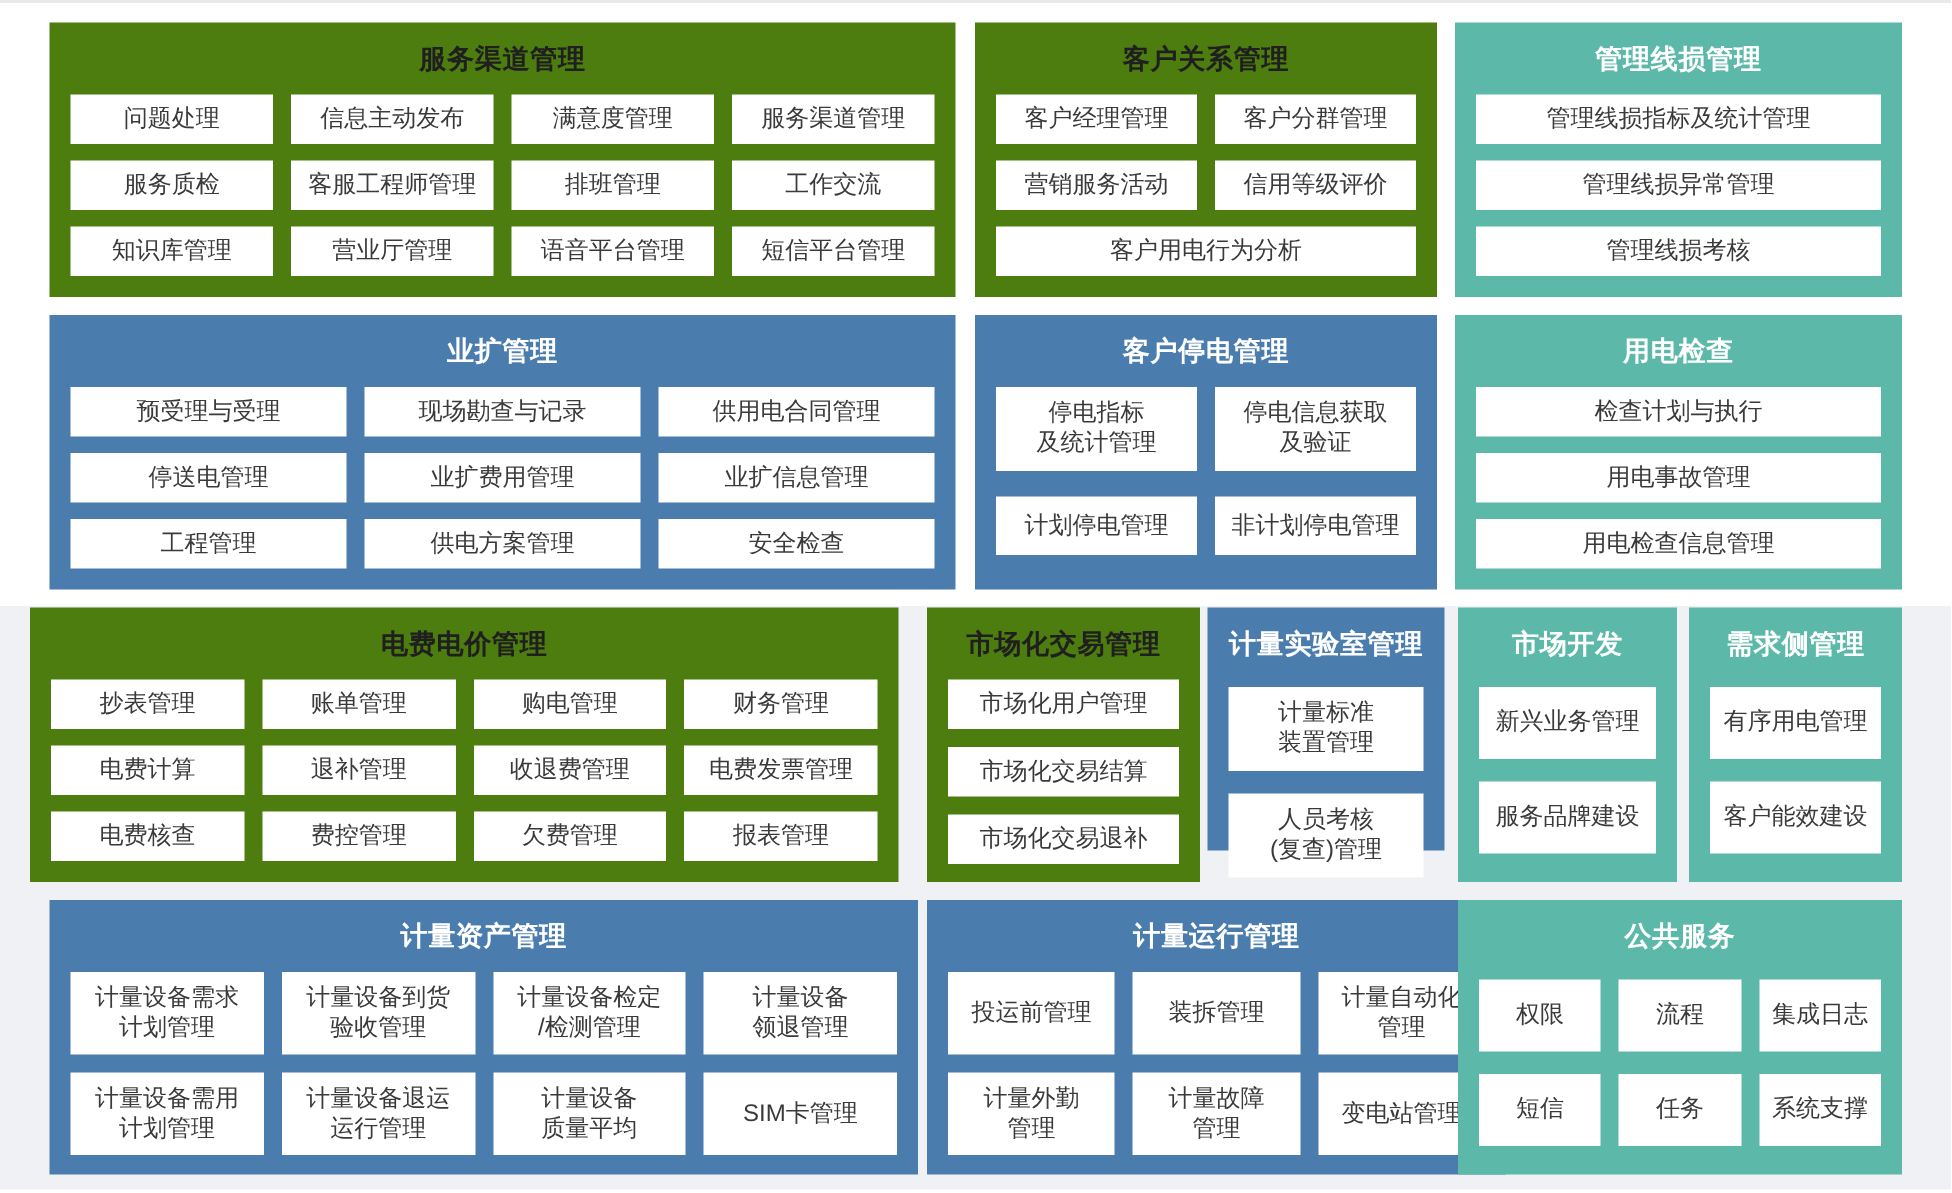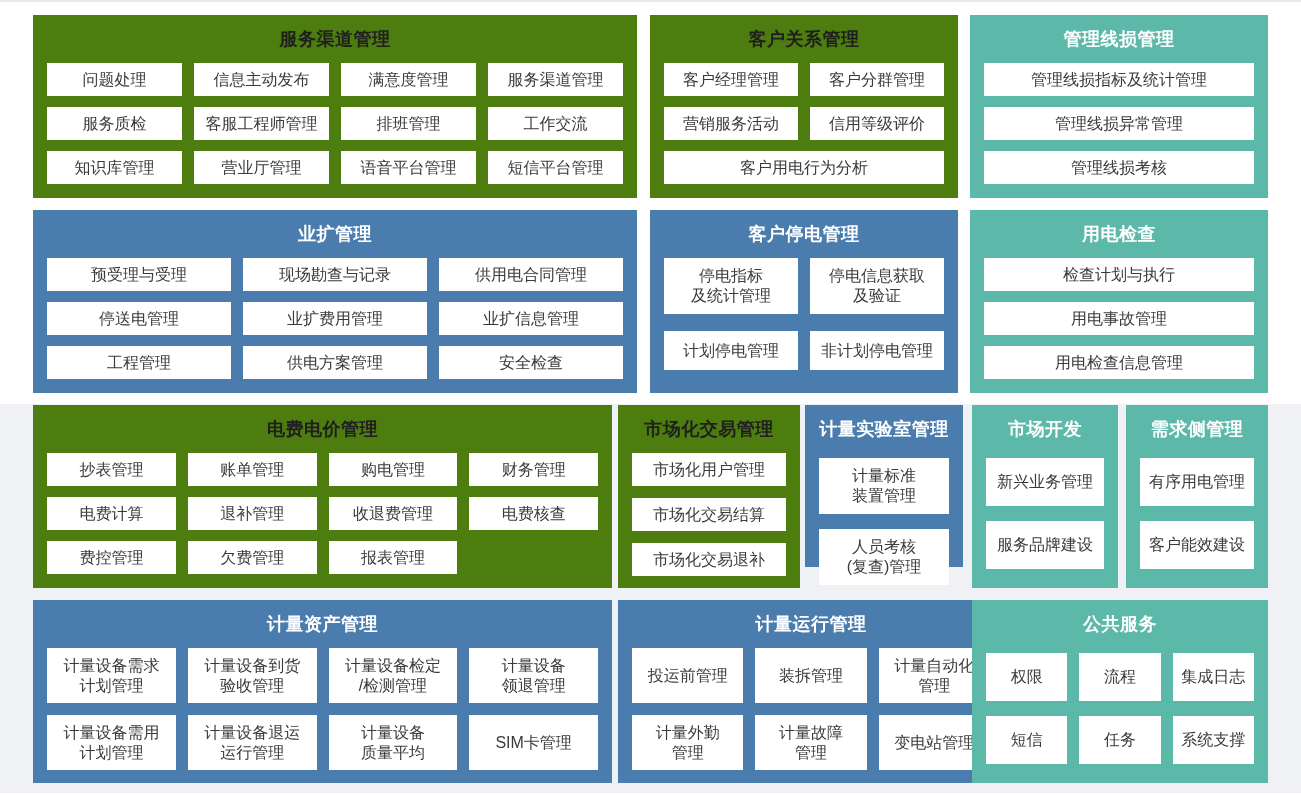--- a/index.html
+++ b/index.html
@@ -35,21 +35,21 @@
     min-height:33px;padding:2px 4px;box-sizing:border-box;
     white-space:pre-line;
   }
   
   .b1{left:33px;top:13px;width:604px;height:183px;}
   .b2{left:650px;top:13px;width:308px;height:183px;}
   .b3{left:970px;top:13px;width:298px;height:183px;}
   .b4{left:33px;top:208px;width:604px;height:183px;}
   .b5{left:650px;top:208px;width:308px;height:183px;}
   .b6{left:970px;top:208px;width:298px;height:183px;}
-  .b7{left:33px;top:403px;width:579px;height:183px;}
+  .b7{left:20px;top:403px;width:579px;height:183px;}
   .b8{left:618px;top:403px;width:182px;height:183px;}
   .b9{left:805px;top:403px;width:158px;height:162px;}
   .b10{left:972px;top:403px;width:146px;height:183px;}
   .b11{left:1126px;top:403px;width:142px;height:183px;}
   .b12{left:33px;top:598px;width:579px;height:183px;}
   .b13{left:618px;top:598px;width:386px;height:183px;}
   .b14{left:972px;top:598px;width:296px;height:183px;}
   .g1{grid-template-columns:1fr;}
   .g2{grid-template-columns:repeat(2,1fr);}
   .g3{grid-template-columns:repeat(3,1fr);}
@@ -148,20 +148,21 @@
   <div class="block light b7">
     <span class="title">电费电价管理</span>
     <div class="items g4">
         <div class="item">抄表管理</div>
         <div class="item">账单管理</div>
         <div class="item">购电管理</div>
         <div class="item">财务管理</div>
         <div class="item">电费计算</div>
         <div class="item">退补管理</div>
         <div class="item">收退费管理</div>
+        <div class="item">电费发票管理</div>
         <div class="item">电费核查</div>
         <div class="item">费控管理</div>
         <div class="item">欠费管理</div>
         <div class="item">报表管理</div>
       </div>
   </div>
 
   <div class="block light b8">
     <span class="title">市场化交易管理</span>
     <div class="items g1">

